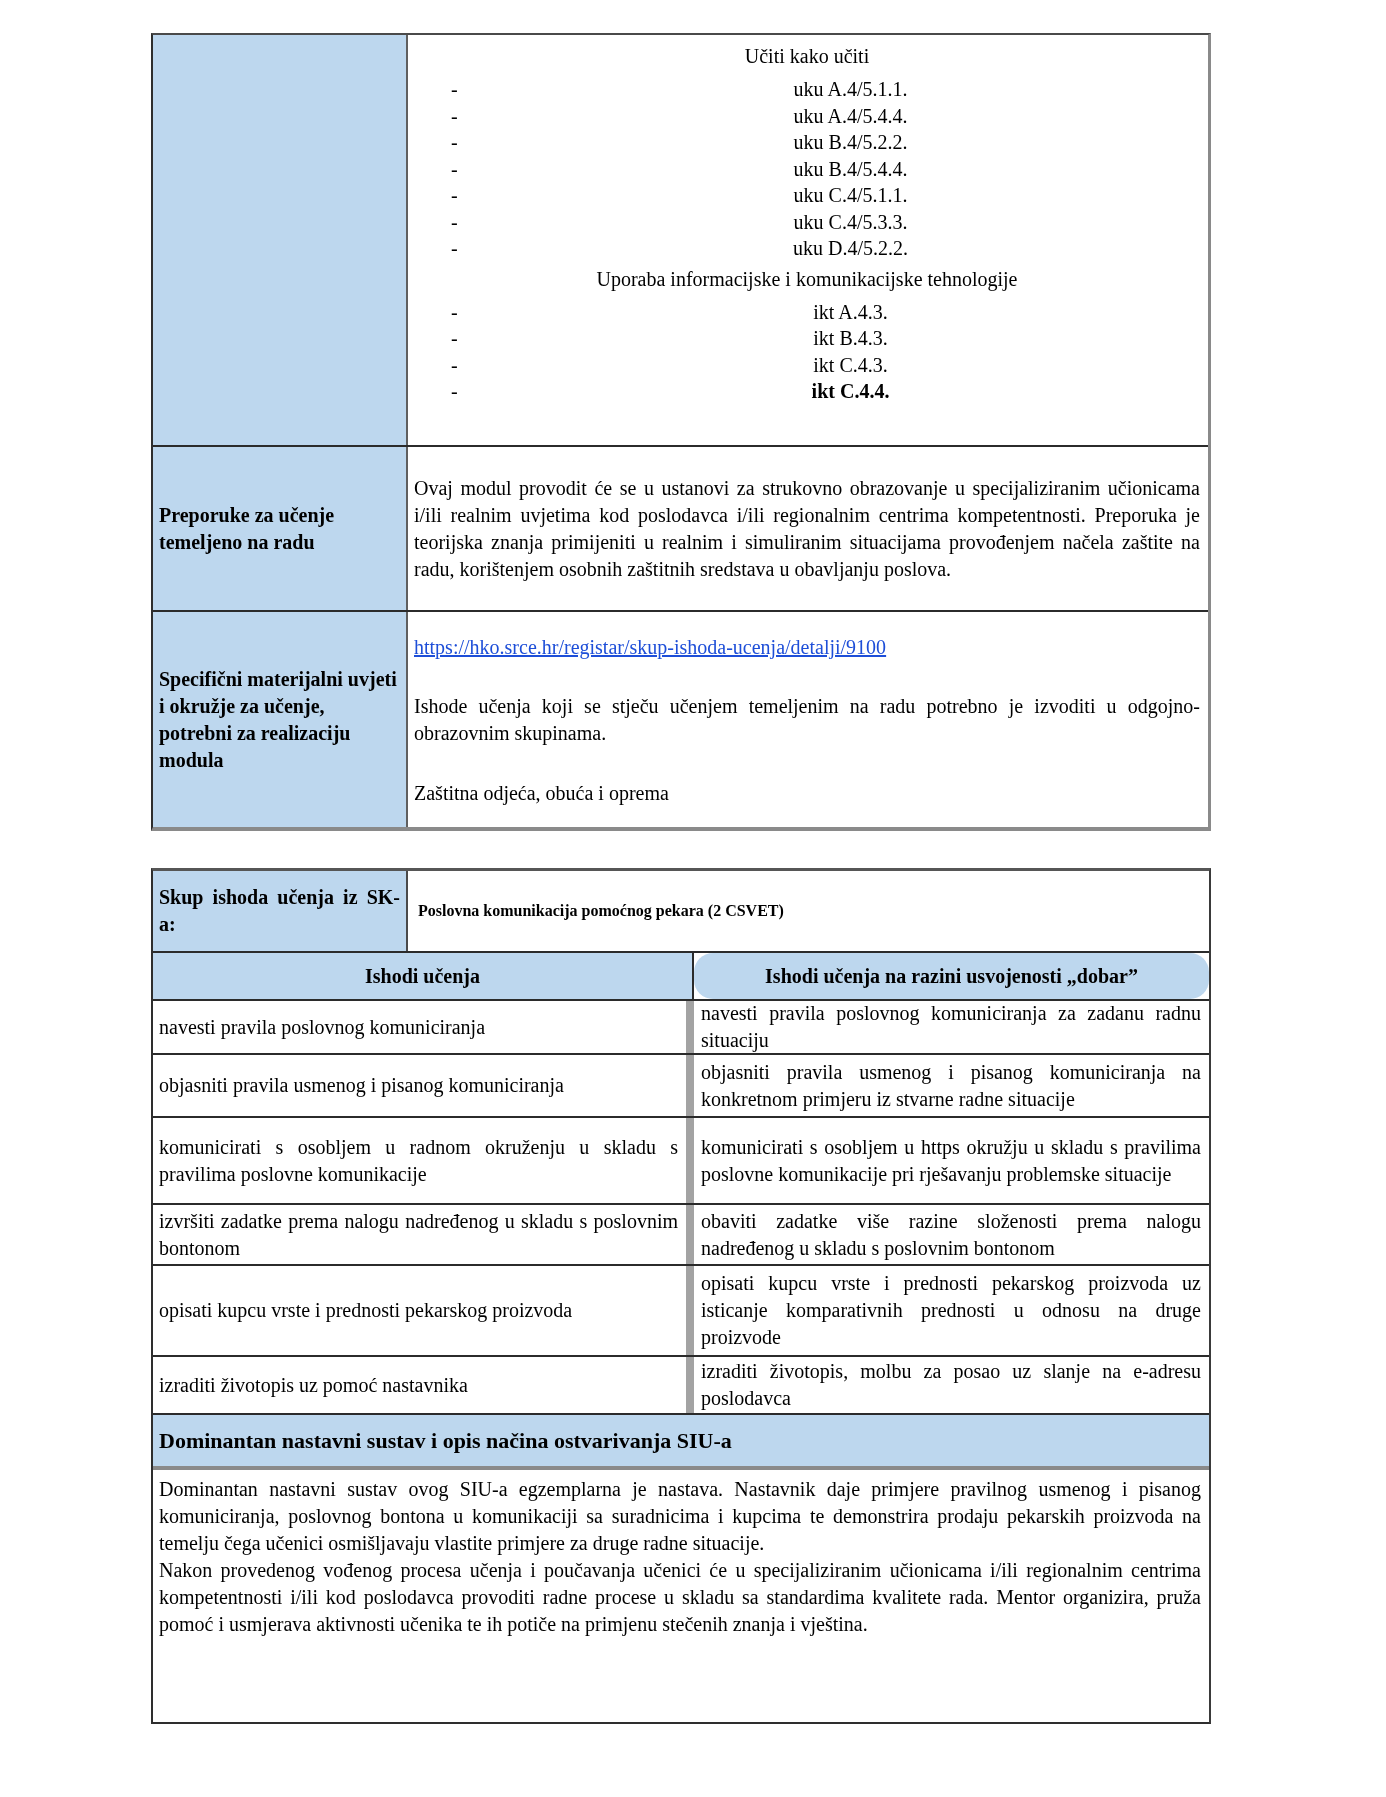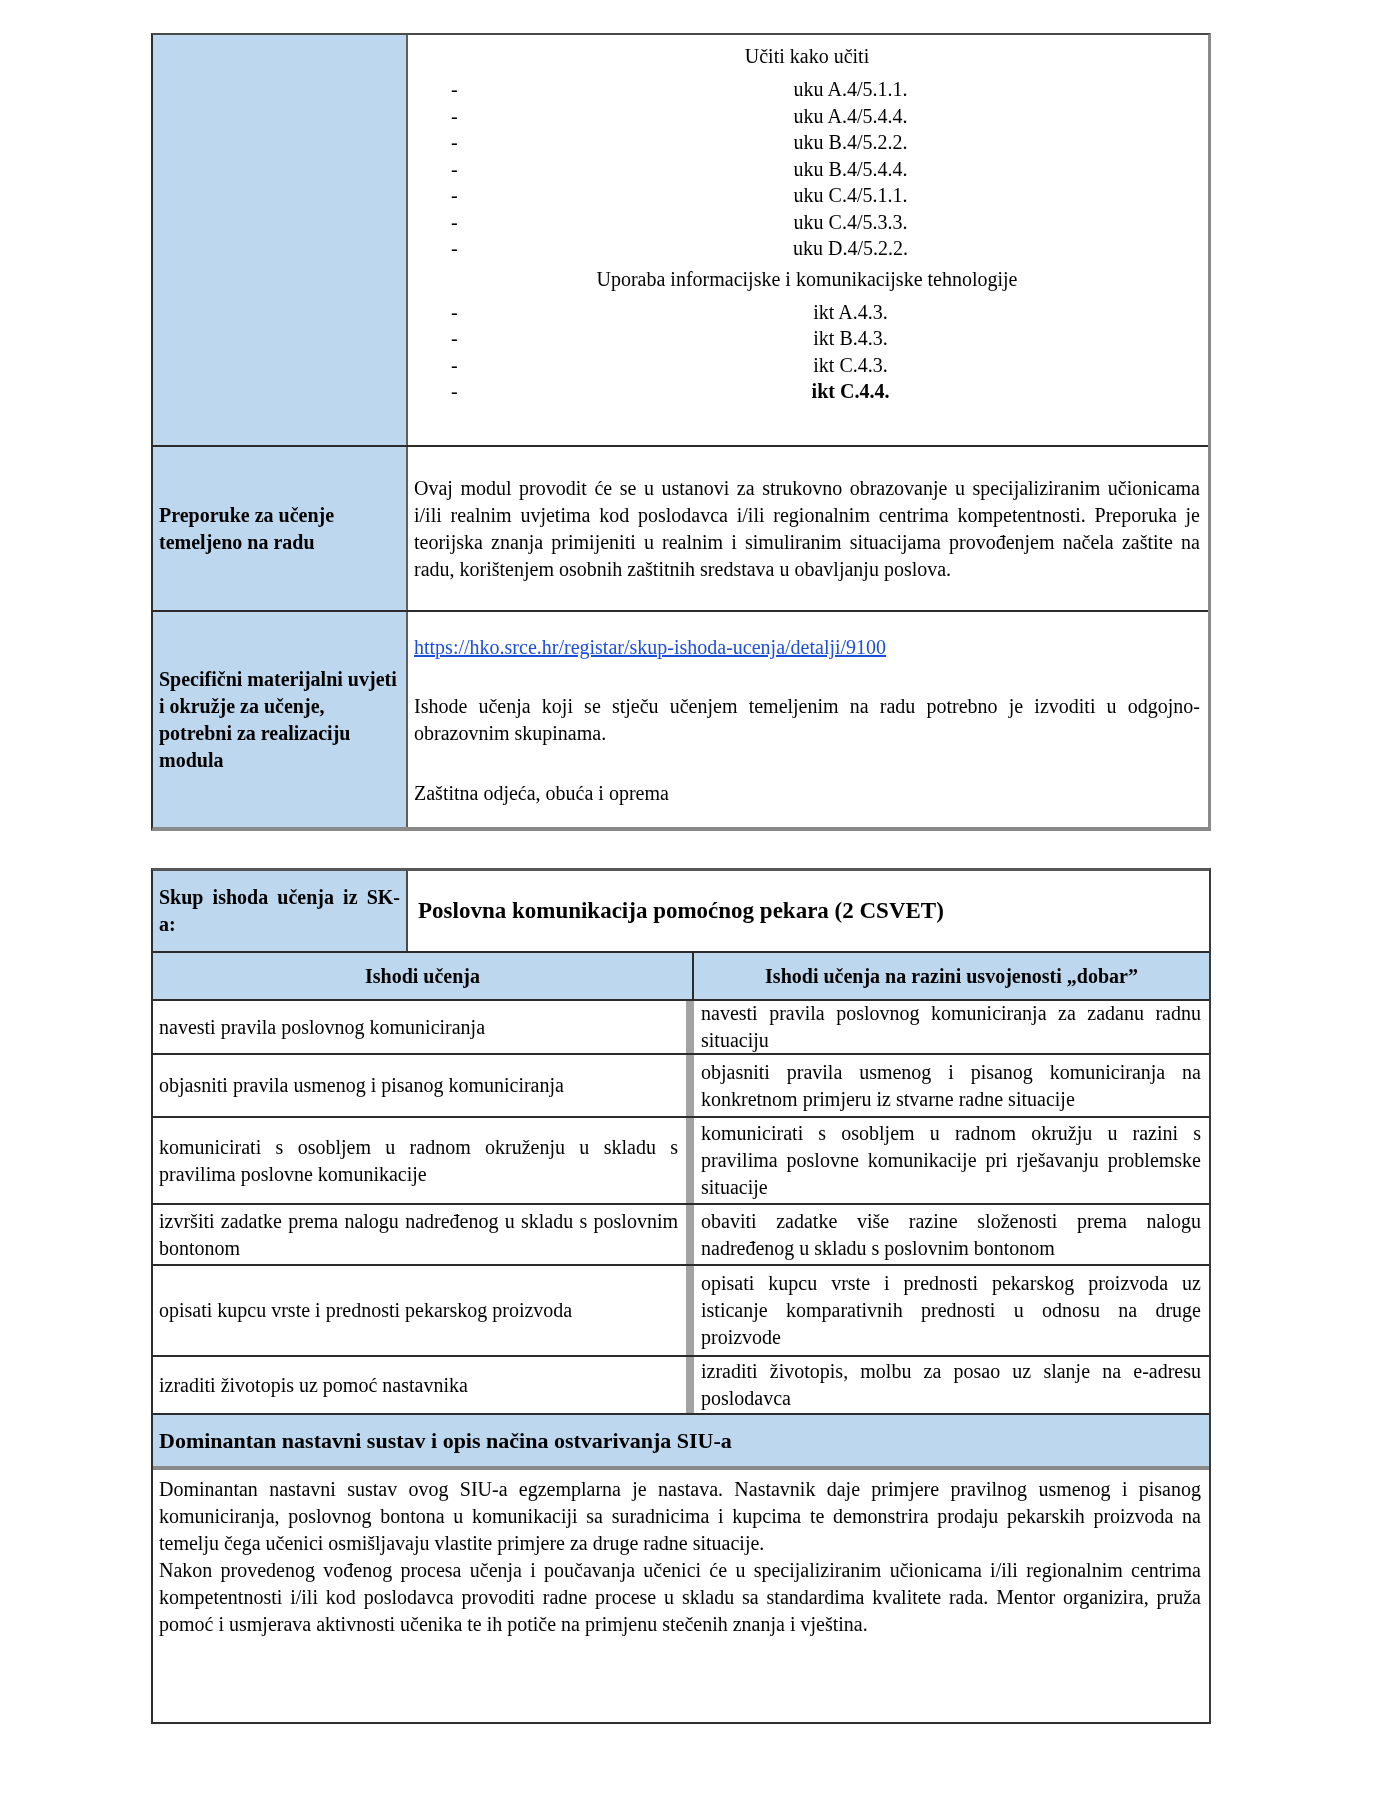--- a/index.html
+++ b/index.html
@@ -54,28 +54,28 @@
     border-bottom:2px solid #2e2e2e;
     font-family:Liberation Serif, serif;
   }
   .t2 .row + .row{border-top:2px solid #2b2b2b;}
   .rowA{height:80px;}
   .rowA .skup{
     width:255px;flex:0 0 255px;
     border-right:2px solid #4a4a4a;
     padding:2px 6px;font-weight:bold;line-height:27px;
   }
-  .rowA .skupval{flex:1 1 auto;padding:2px 6px 2px 10px;font-size:23px;}
+  .rowA .skupval{flex:1 1 auto;padding:2px 6px 2px 10px;font-size:16px;}
   .rowB{height:48px;}
   .rowB .hcell{
     display:flex;align-items:center;justify-content:center;
     font-weight:bold;padding:2px 6px;
   }
   .rowB .h1{width:541px;flex:0 0 541px;border-right:2px solid #2b2b2b;}
-  .rowB .h2{flex:1 1 auto;}
+  .rowB .h2{flex:1 1 auto;border-radius:19px;}
   .orow .ol{
     width:541px;flex:0 0 541px;border-right:8px solid #a3a3a3;
     padding:2px 8px 2px 6px;line-height:27px;
   }
   .orow .or{flex:1 1 auto;padding:2px 8px 2px 7px;line-height:27px;}
   .or1{height:54px;}.or2{height:63px;}.or3{height:87px;}
   .or4{height:61px;}.or5{height:91px;}.or6{height:58px;}
   .rowC{
     height:57px;
     border-bottom:4px solid #8a8a8a;
@@ -168,21 +168,21 @@
         </div>
       <div class="cell or vcenter">
           <div class="just">objasniti pravila usmenog i pisanog komuniciranja na konkretnom primjeru iz stvarne radne situacije</div>
         </div>
     </div>
     <div class="row orow or3">
       <div class="cell ol vcenter">
           <div class="just">komunicirati s osobljem u radnom okruženju u skladu s pravilima poslovne komunikacije</div>
         </div>
       <div class="cell or vcenter">
-          <div class="just">komunicirati s osobljem u radnom okružju u razini s pravilima poslovne komunikacije pri rješavanju problemske situacije</div>
+          <div class="just">komunicirati s osobljem u https okružju u skladu s pravilima poslovne komunikacije pri rješavanju problemske situacije</div>
         </div>
     </div>
     <div class="row orow or4">
       <div class="cell ol vcenter">
           <div class="just">izvršiti zadatke prema nalogu nadređenog u skladu s poslovnim bontonom</div>
         </div>
       <div class="cell or vcenter">
           <div class="just">obaviti zadatke više razine složenosti prema nalogu nadređenog u skladu s poslovnim bontonom</div>
         </div>
     </div>

